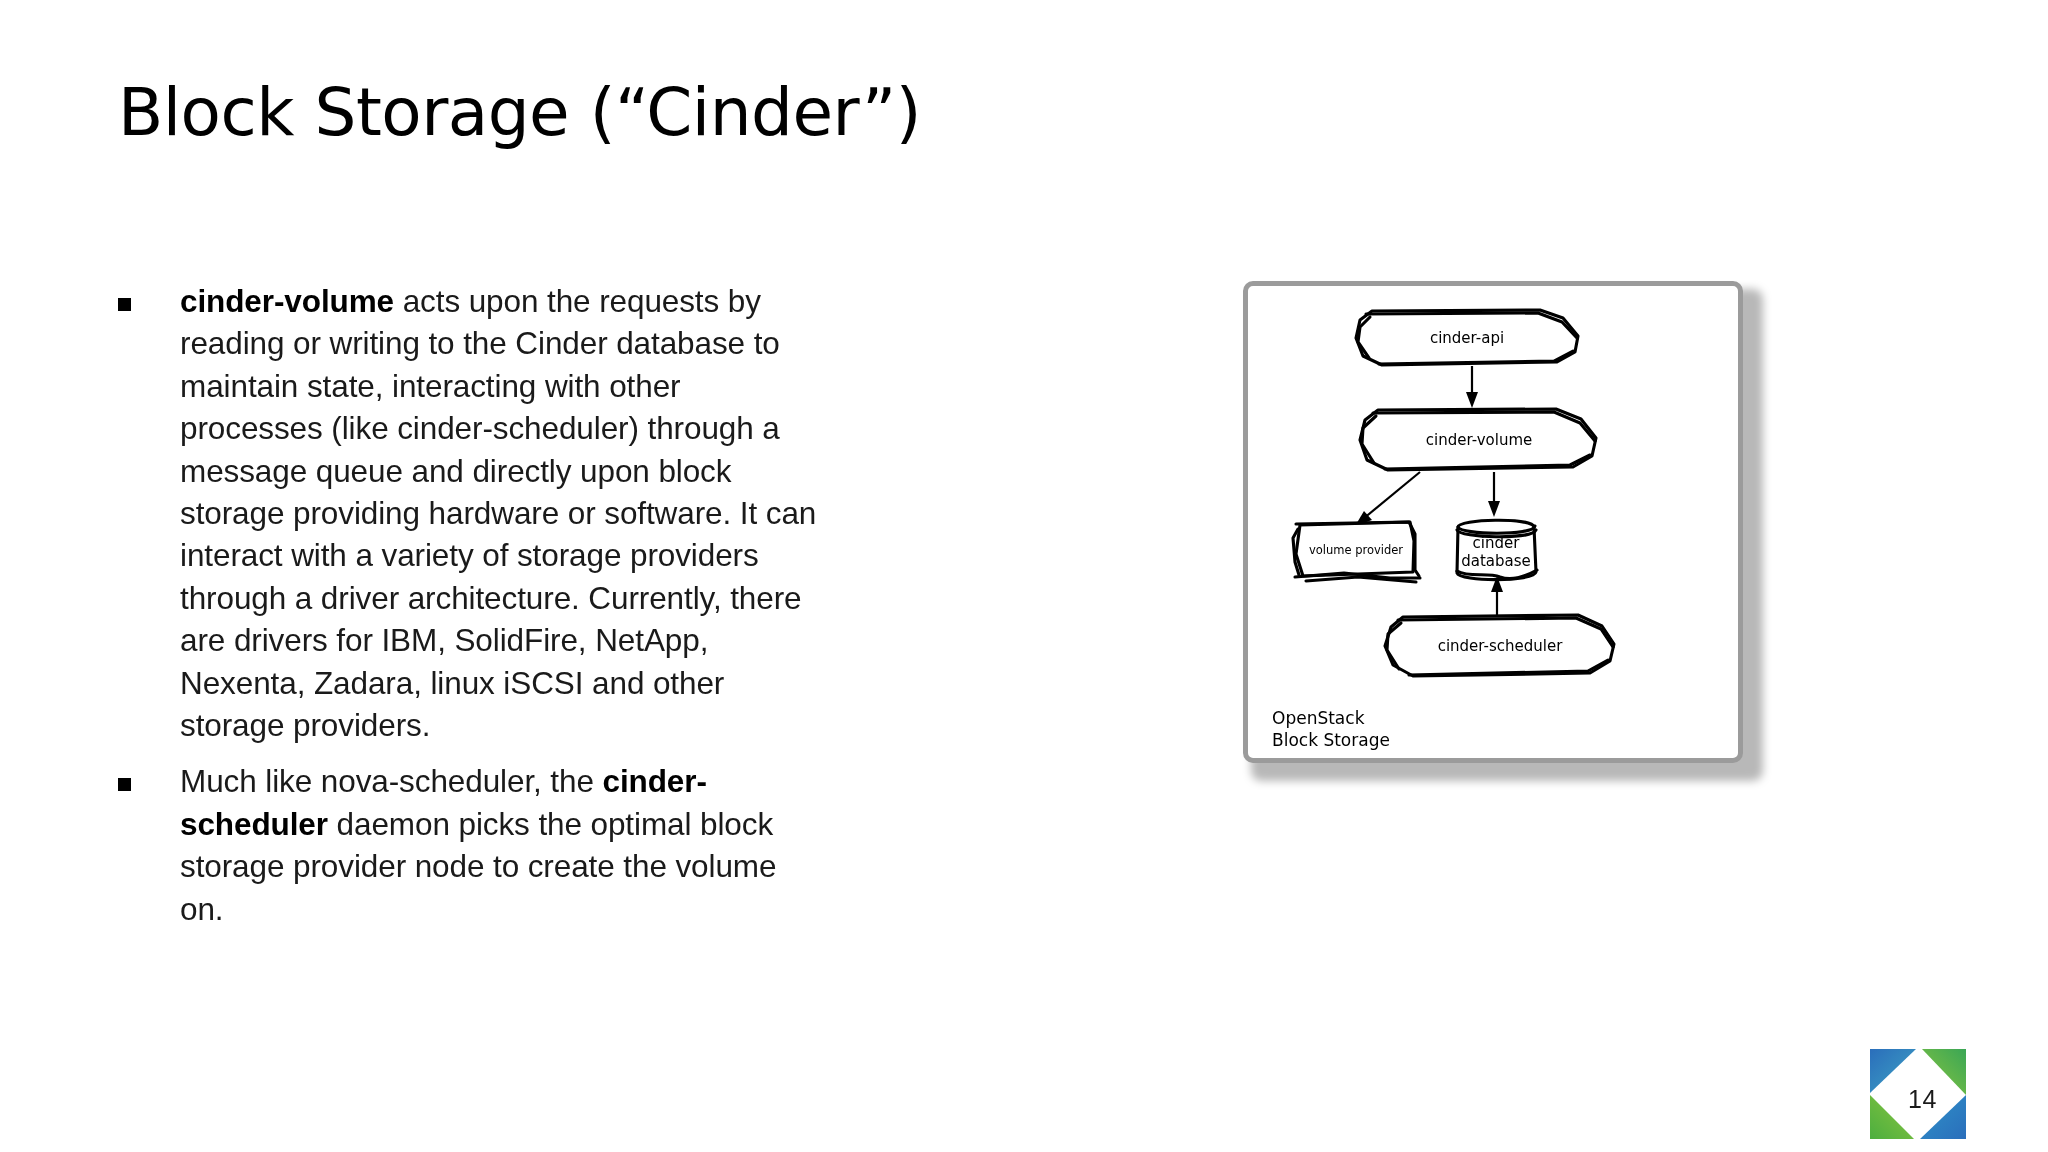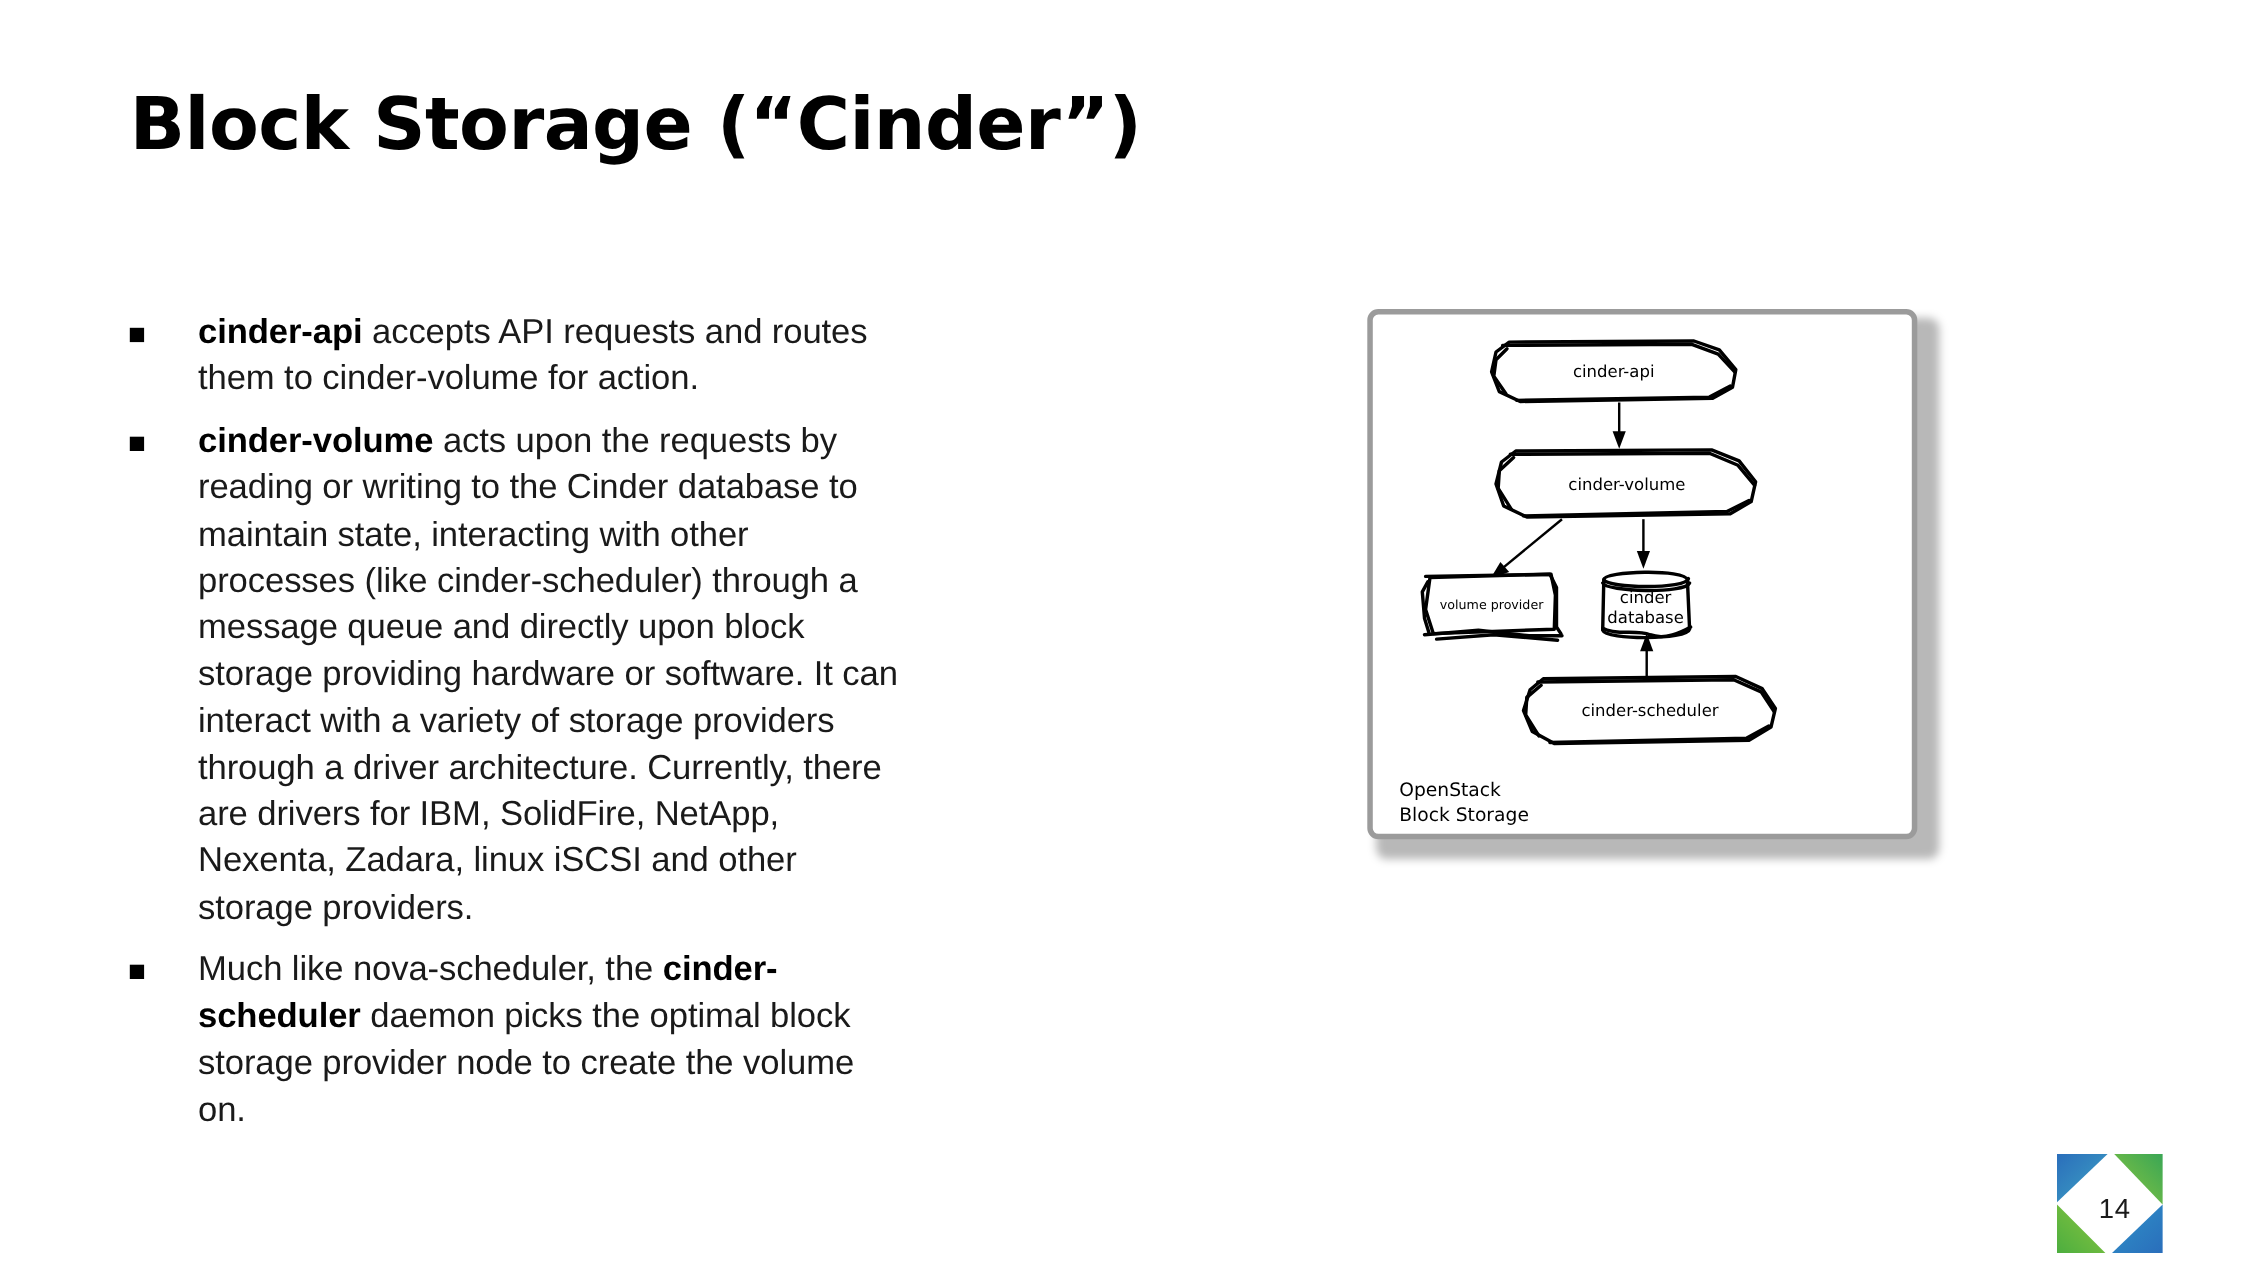--- a/index.html
+++ b/index.html
@@ -22,21 +22,21 @@
     background: #ffffff;
   }
 
   
   .slide-title {
     position: absolute;
     left: 118px;
     top: 78px;
     font-family: "DejaVu Sans", sans-serif;
     font-size: 66px;
-    font-weight: 700;
+    font-weight: 400;
     letter-spacing: -0.5px;
     color: #000000;
     white-space: nowrap;
     line-height: 1.05;
   }
 
   
   .body-column {
     position: absolute;
     left: 118px;
@@ -171,26 +171,20 @@
 </style>
 </head>
 <body>
 
 <div class="slide">
 
   <div class="slide-title">Block Storage (“Cinder”)</div>
 
   <div class="body-column">
 
-    <div class="bullet-row">
-      <span class="bullet-marker">
-          <span class="sq"></span>
-        </span>
-      <div class="bullet-text"><b>cinder-api</b><span> accepts API requests and routes them to cinder-volume for action.</span></div>
-    </div>
 
     <div class="bullet-row">
       <span class="bullet-marker">
           <span class="sq"></span>
         </span>
       <div class="bullet-text"><b>cinder-volume</b><span> acts upon the requests by reading or writing to the Cinder database to maintain state, interacting with other processes (like cinder-scheduler) through a message queue and directly upon block storage providing hardware or software. It can interact with a variety of storage providers through a driver architecture. Currently, there are drivers for IBM, SolidFire, NetApp, Nexenta, Zadara, linux iSCSI and other storage providers.</span></div>
     </div>
 
     <div class="bullet-row">
       <span class="bullet-marker">

